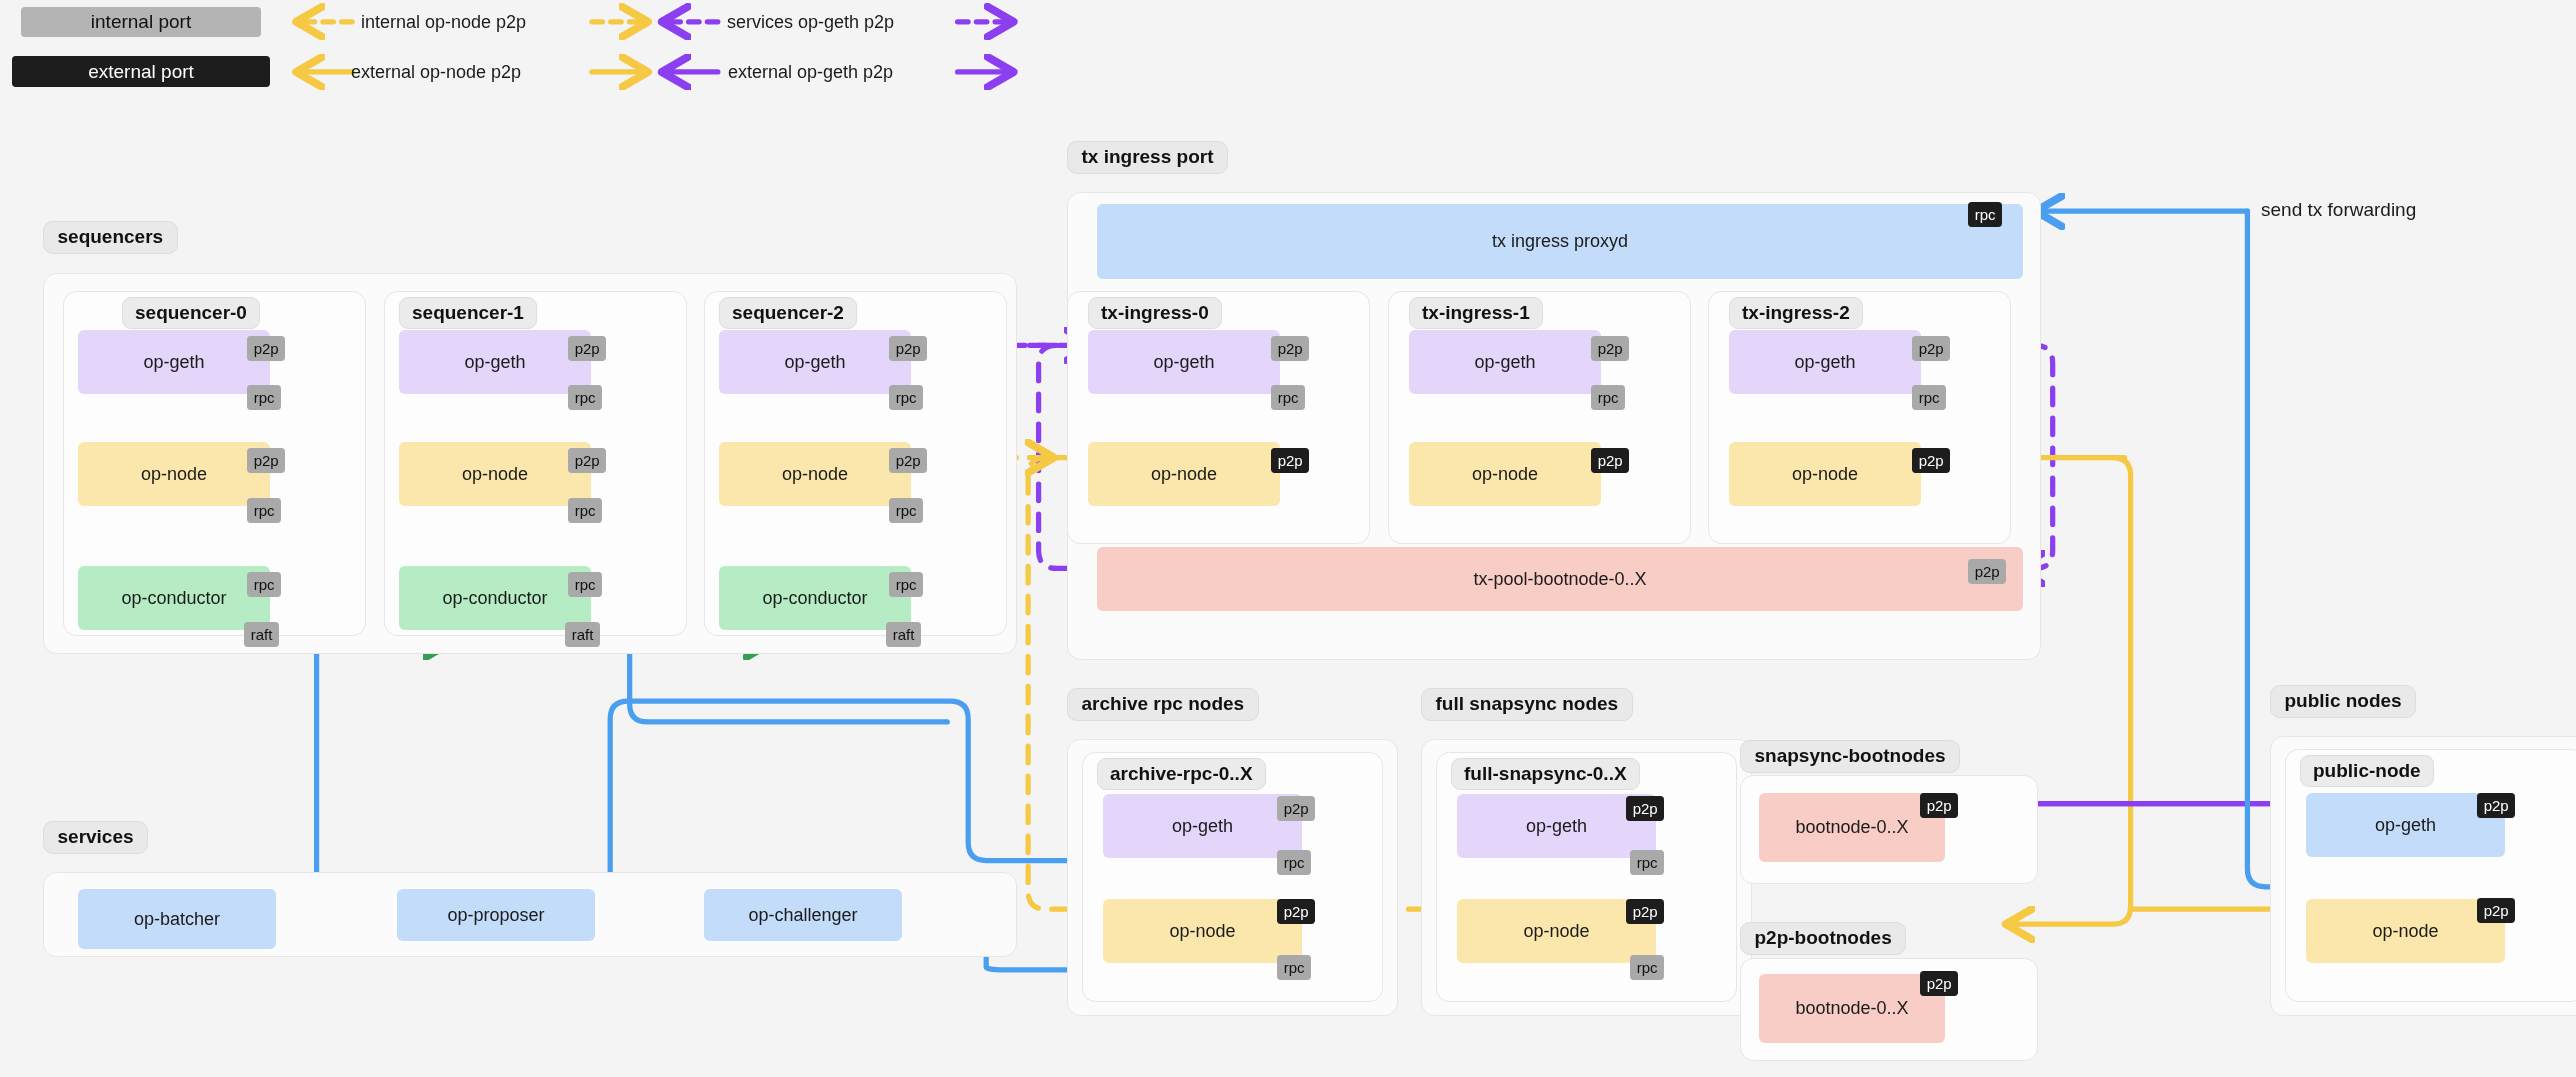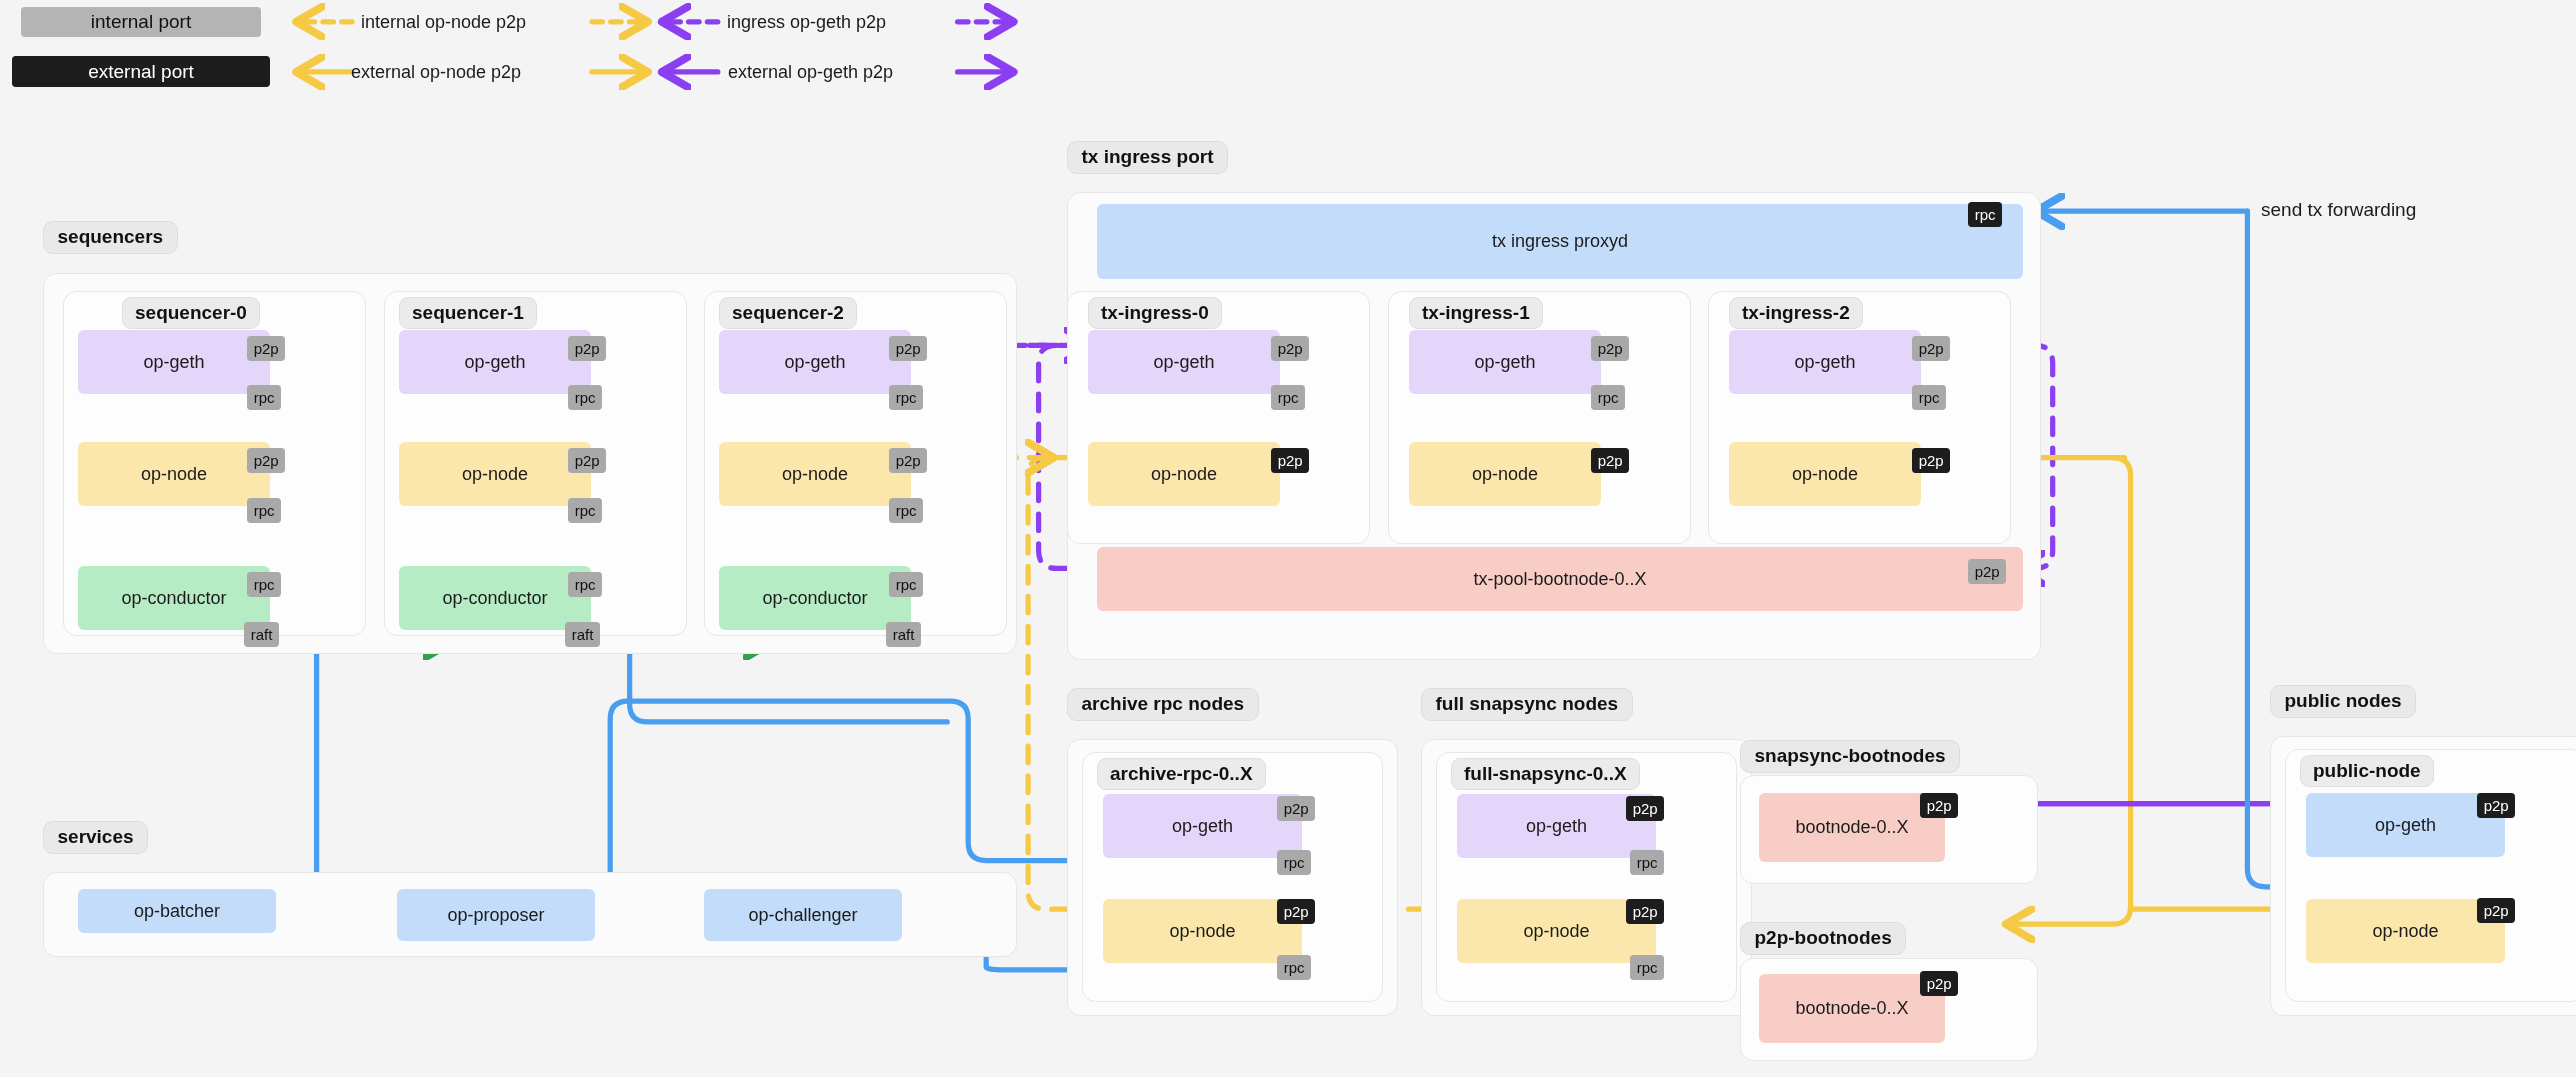--- a/index.html
+++ b/index.html
@@ -198,21 +198,21 @@
           <path d="M 790,96 L 862,96" marker-end="url(#ay)"></path>
         </g>
         <g stroke="#8b3ff0" stroke-width="7">
           <path d="M 958,96 L 886,96" marker-end="url(#ap)"></path>
           <path d="M 1278,96 L 1350,96" marker-end="url(#ap)"></path>
         </g>
       </g>
     </svg>
 
     <div class="legtext" style="left:361px;top:12px;">internal op-node p2p</div>
-    <div class="legtext" style="left:727px;top:12px;">ingress op-geth p2p</div>
+    <div class="legtext" style="left:727px;top:12px;">services op-geth p2p</div>
     <div class="legtext" style="left:351px;top:62px;">external op-node p2p</div>
     <div class="legtext" style="left:728px;top:62px;">external op-geth p2p</div>
   </div>
 
   <div class="grouplabel" style="left:43px;top:221px;">sequencers</div>
   <div class="group" style="left:43px;top:273px;width:974px;height:381px;"></div>
 
   <div class="group" style="left:63px;top:291px;width:303px;height:345px;background:#fdfdfd;"></div>
   <div class="sublabel" style="left:78px;top:297px;margin-left:44px;">sequencer-0</div>
   <div class="svc geth" style="left:78px;top:330px;width:192px;height:64px;">op-geth</div>
@@ -318,20 +318,20 @@
   <div class="group" style="left:2270px;top:736px;width:324px;height:280px;"></div>
   <div class="group" style="left:2285px;top:749px;width:300px;height:253px;background:#fdfdfd;"></div>
   <div class="sublabel" style="left:2300px;top:755px;">public-node</div>
   <div class="svc blue" style="left:2306px;top:793px;width:199px;height:64px;">op-geth</div>
   <div class="port external" style="left:2477px;top:793px;">p2p</div>
   <div class="svc node" style="left:2306px;top:899px;width:199px;height:64px;">op-node</div>
   <div class="port external" style="left:2477px;top:898px;">p2p</div>
 
   <div class="grouplabel" style="left:43px;top:821px;">services</div>
   <div class="group" style="left:43px;top:872px;width:974px;height:85px;"></div>
-  <div class="svc blue" style="left:78px;top:889px;width:198px;height:44px;">op-batcher</div>
+  <div class="svc blue" style="left:78px;top:889px;width:198px;height:60px;">op-batcher</div>
   <div class="svc blue" style="left:397px;top:889px;width:198px;height:52px;">op-proposer</div>
   <div class="svc blue" style="left:704px;top:889px;width:198px;height:52px;">op-challenger</div>
 
   <div class="note" style="left:2261px;top:199px;">send tx forwarding</div>
 
 </div>
 
 
 </body></html>

